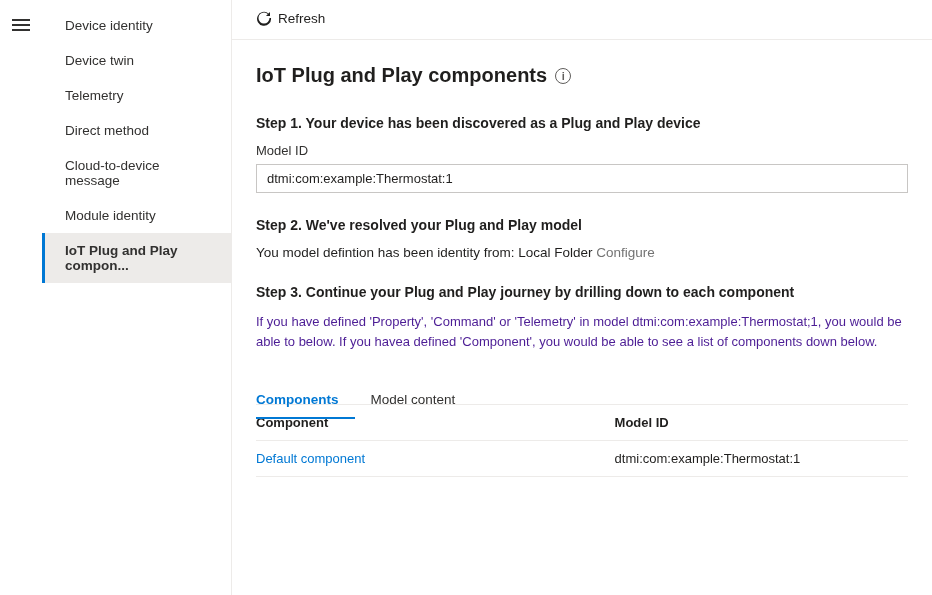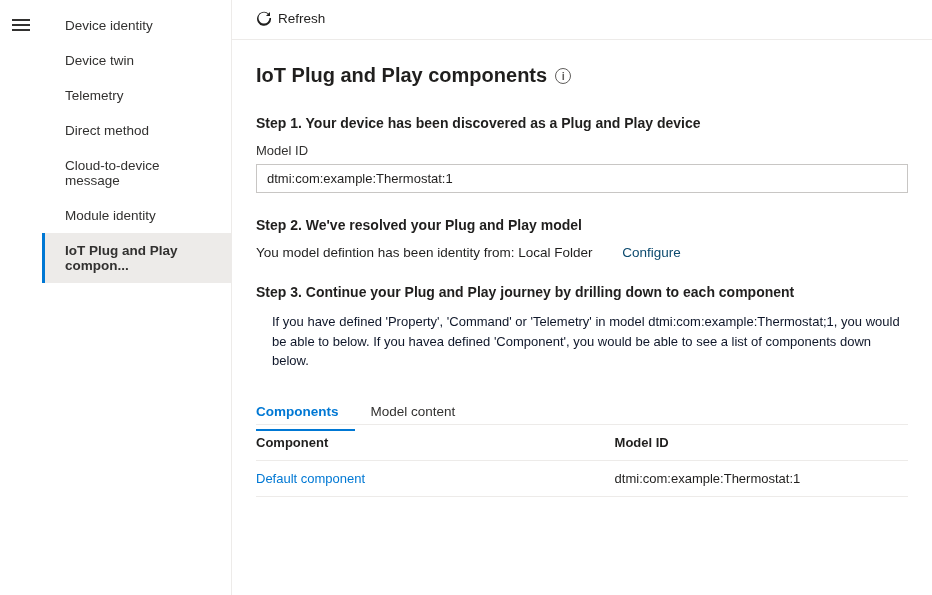--- a/index.html
+++ b/index.html
@@ -112,49 +112,47 @@
       background: #fff;
       width: 100%;
       max-width: 680px;
     }
 
     .step2-desc {
       font-size: 13.5px;
       color: #201f1e;
     }
     .configure-link {
-      color: #0c4a6e;
+      color: #737373;
       cursor: pointer;
       text-decoration: none;
-      margin-left: 26px;
     }
 
     .step3-desc {
       font-size: 13px;
-      color: #0f172a;
+      color: #4c1d95;
       margin-bottom: 18px;
       line-height: 1.5;
-      margin-left: 16px;
     }
 
     
     .tabs {
       display: flex;
       border-bottom: 1px solid #edebe9;
       margin-bottom: 0;
     }
     .tab {
       padding: 8px 16px 10px 0;
       margin-right: 16px;
       cursor: pointer;
       font-size: 13.5px;
       color: #323130;
       border-bottom: 2px solid transparent;
       position: relative;
-      top: 7px;
+      top: 15px;
     }
     .tab.active {
       color: #0078d4;
       border-bottom: 2px solid #0078d4;
       font-weight: 600;
     }
 
     
     .data-table {
       width: 100%;

